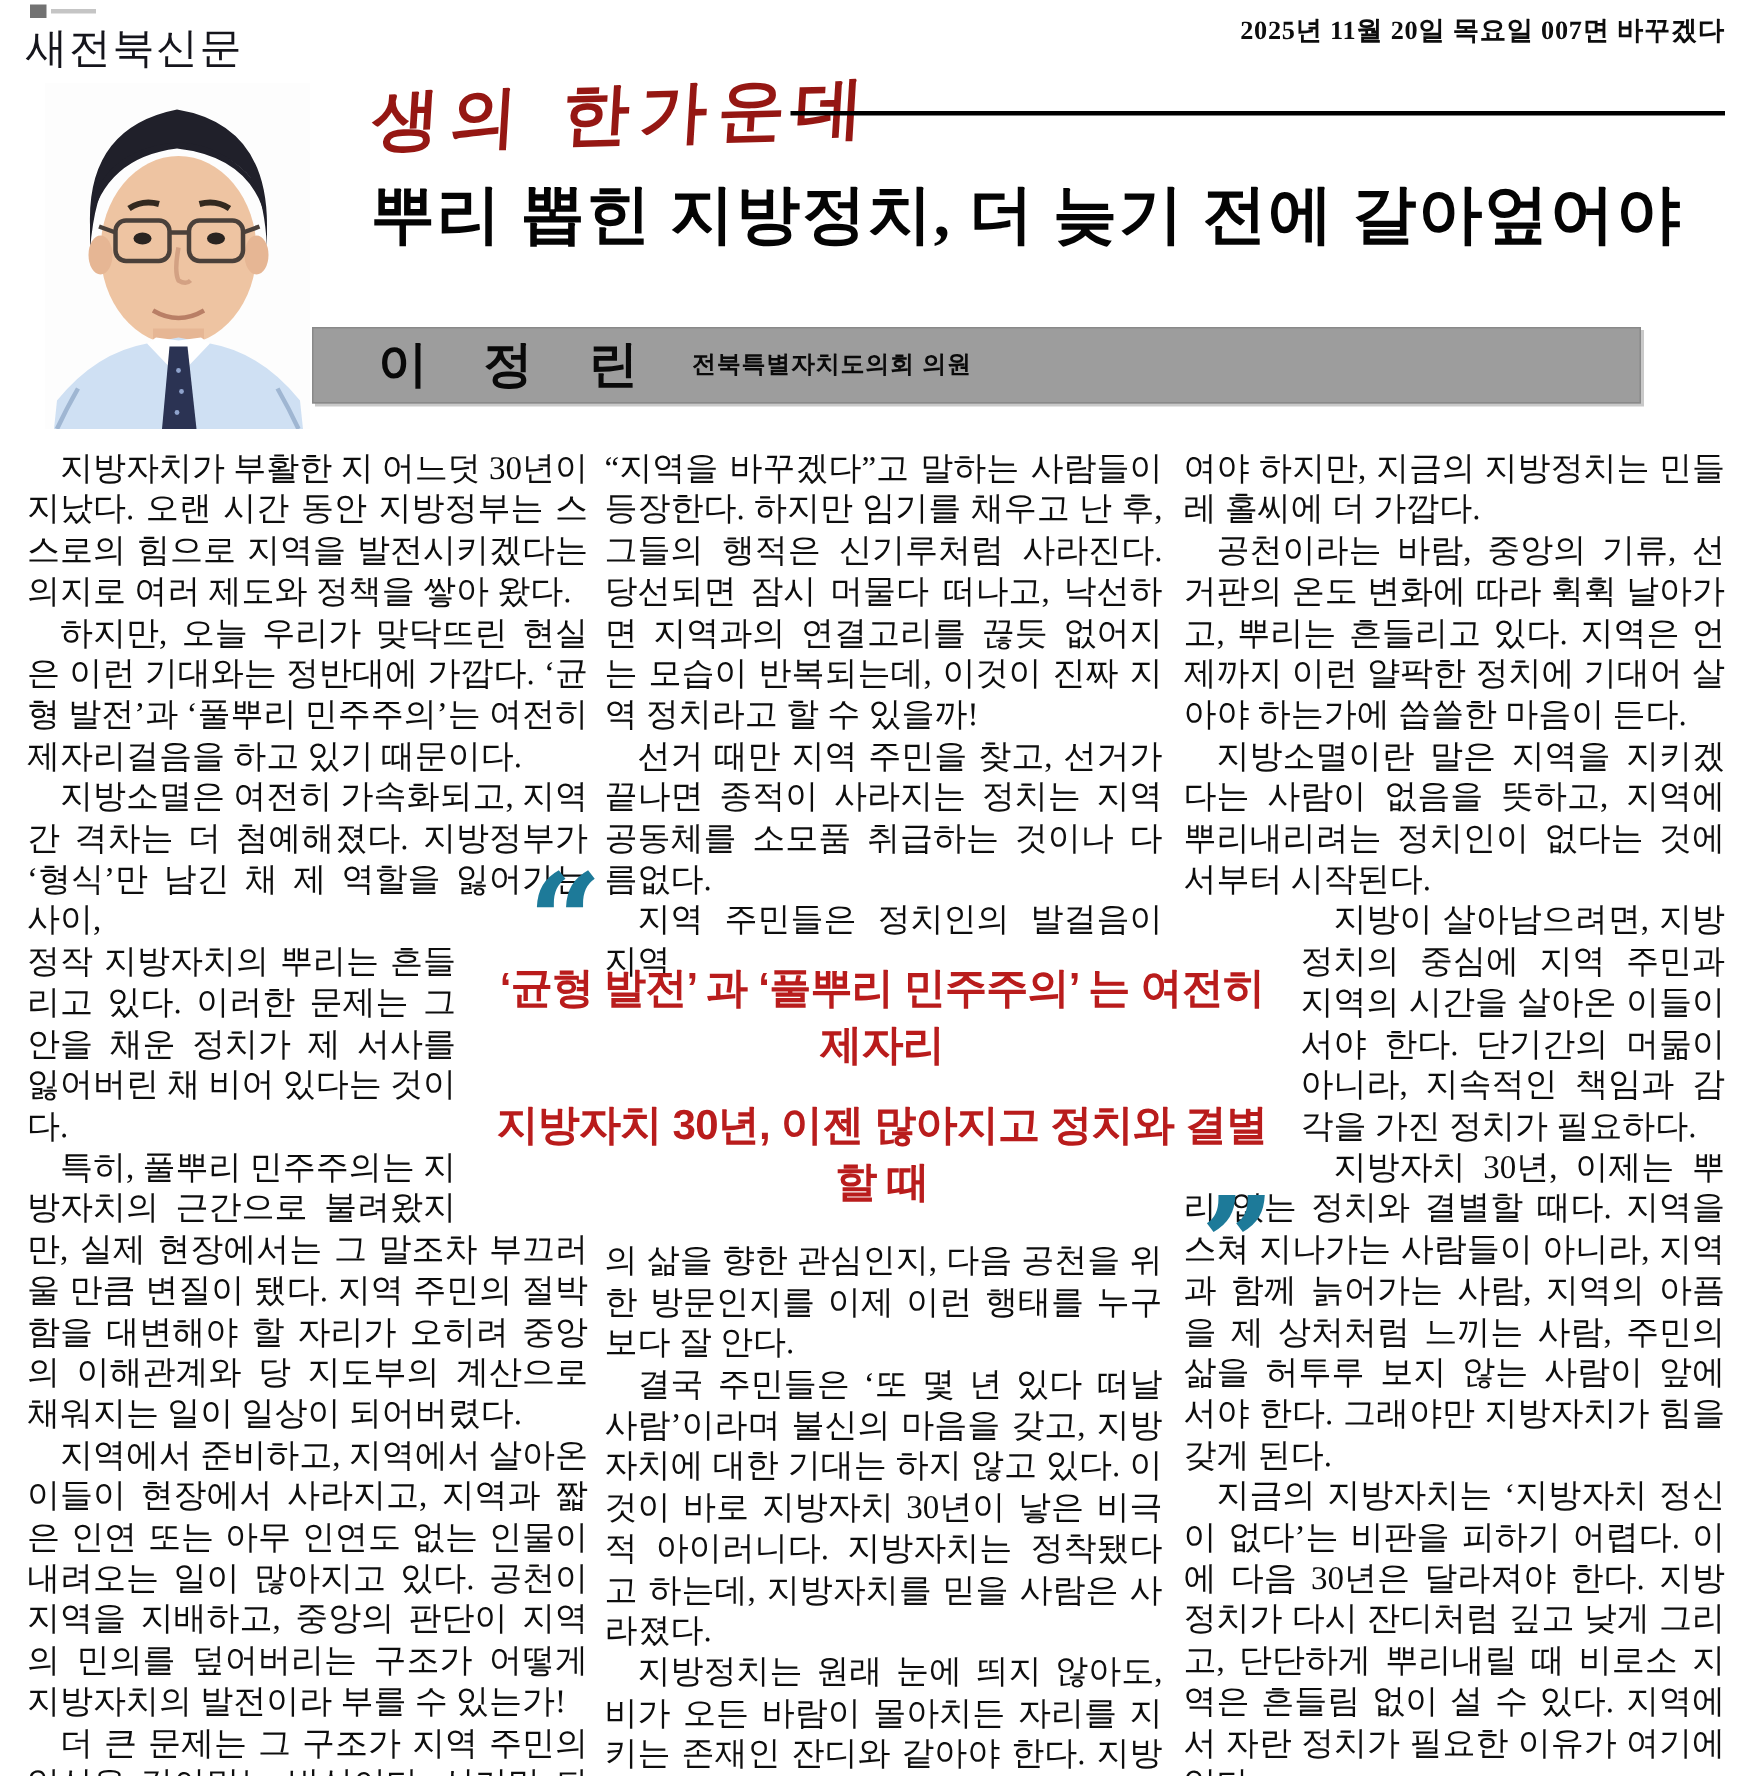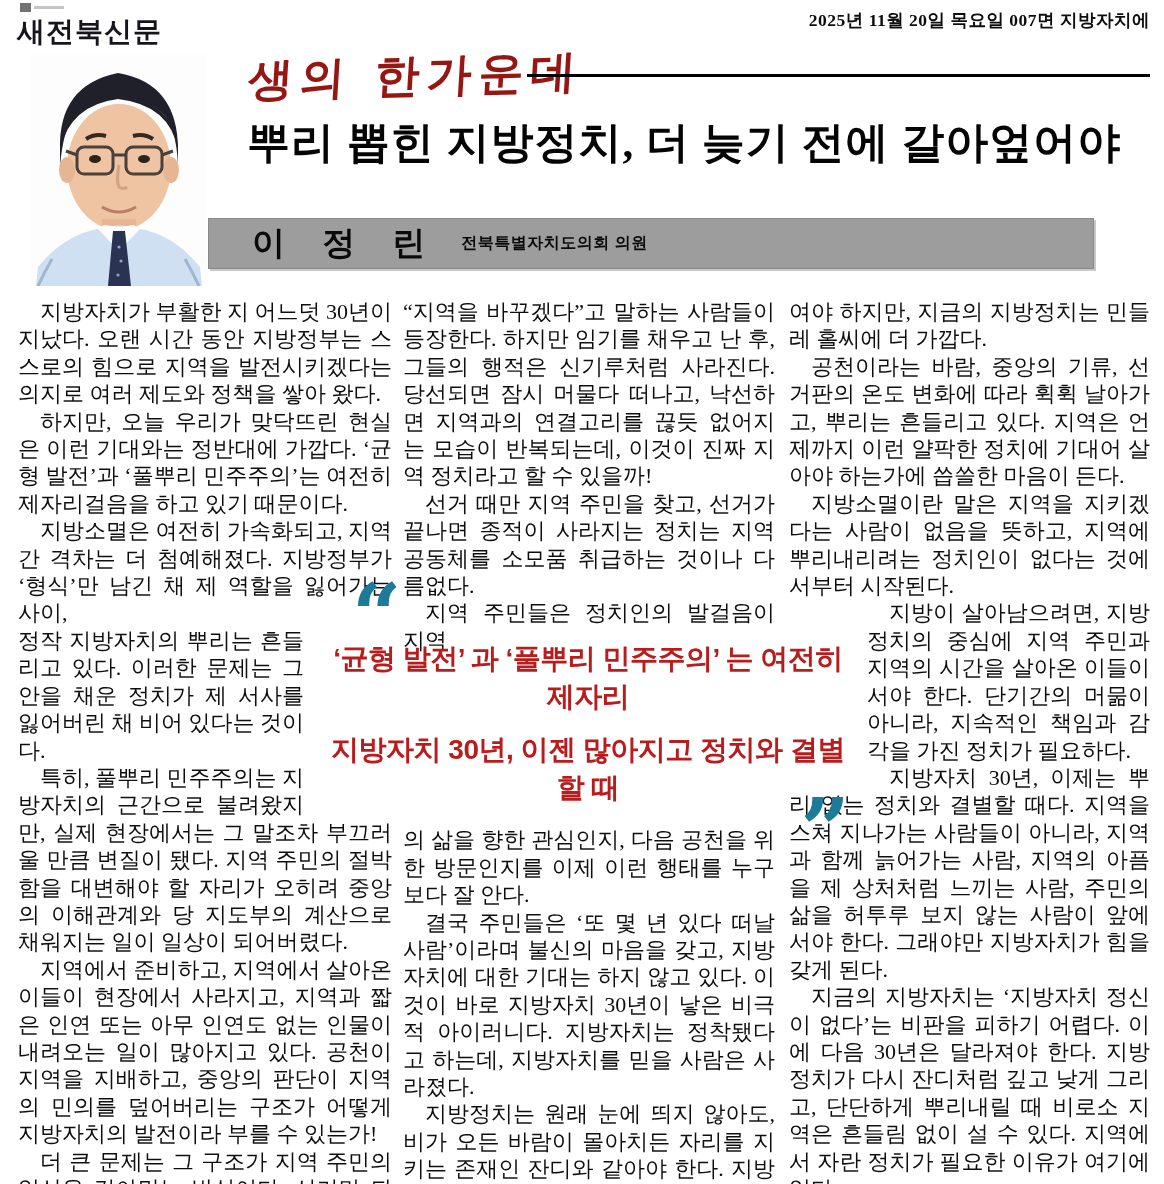--- a/index.html
+++ b/index.html
@@ -7,21 +7,21 @@
     position:relative; width:1164px; height:1184px; margin:0 auto;
     background:#ffffff; overflow:hidden;
     font-family:"Liberation Serif","DejaVu Serif",serif; color:#111;
   }
 
   
   .masthead-mark { position:absolute; left:20px; top:3px; width:11px; height:9px;
     background:#5a5a5a; opacity:.85; }
   .masthead-mark:after { content:""; position:absolute; left:14px; top:3px; width:30px; height:3px; background:#bbb; }
   .masthead-logo { position:absolute; left:17px; top:13px;
-    font-family:"Liberation Sans","DejaVu Sans",sans-serif; font-weight:bold;
+    font-family:"Liberation Sans","DejaVu Sans",sans-serif; font-weight:normal;
     font-size:28px; letter-spacing:1px; color:#15151c; }
   .dateline { position:absolute; right:14px; top:8px; font-weight:bold;
     font-size:17.5px; letter-spacing:.5px; color:#0d0d0d; }
 
   
   .portrait { position:absolute; left:30px; top:55px; width:177px; height:231px; z-index:3; }
 
   
   .series-title { position:absolute; left:248px; top:46px;
     font-family:"DejaVu Serif",serif; font-weight:bold; font-size:45px;
@@ -62,21 +62,21 @@
     letter-spacing:-.5px; color:#b91c1c; }
   .pq-line2 { margin-top:15px; }
 </style>
 </head>
 <body>
 
 <div class="page">
 
   <div class="masthead-mark"></div>
   <div class="masthead-logo">새전북신문</div>
-  <div class="dateline">2025년 11월 20일 목요일 007면 지방자치에</div>
+  <div class="dateline">2025년 11월 20일 목요일 007면 바꾸겠다</div>
 
   <div class="portrait">
     <svg width="177" height="231" viewBox="0 0 177 231">
       <rect x="0" y="0" width="177" height="231" fill="#fdfdfd"></rect>
       <path d="M30,95 Q28,30 88,18 Q148,28 148,95 L148,110 Q146,72 134,60 Q115,42 88,42 Q58,44 44,62 Q33,74 30,112 Z" fill="#20202a"></path>
       <ellipse cx="89" cy="112" rx="52" ry="63" fill="#eec4a2"></ellipse>
       <path d="M30,95 Q40,50 88,44 Q140,50 148,95 Q146,70 132,58 Q112,40 88,40 Q60,42 44,58 Q32,70 30,95 Z" fill="#20202a"></path>
       <ellipse cx="37" cy="115" rx="8" ry="13" fill="#e6b694"></ellipse>
       <ellipse cx="141" cy="115" rx="8" ry="13" fill="#e6b694"></ellipse>
       <rect x="47" y="92" width="36" height="27" rx="7" fill="none" stroke="#4a403a" stroke-width="3"></rect>

